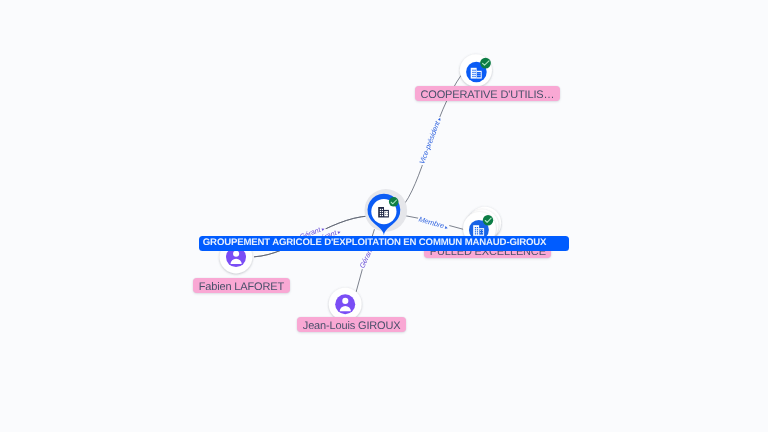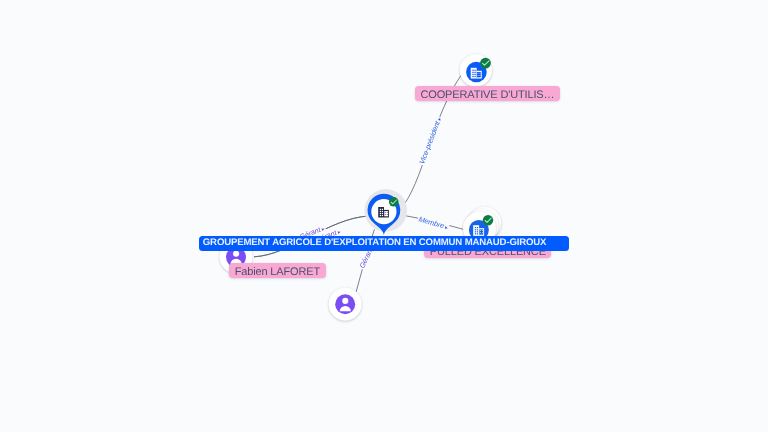--- a/index.html
+++ b/index.html
@@ -136,15 +136,16 @@
   </div>
   <div class="edgelabel" style="left:315.4px;top:240.2px;color:#6a4fd8;transform:rotate(-21.5deg);">
     <span>Gérant</span><span class="arrow">▸</span>
   </div>
   <div class="edgelabel" style="left:360.6px;top:268.3px;color:#6a4fd8;transform:rotate(-64deg);">
     <span>Gérant</span><span class="arrow">▸</span>
   </div>
 
   <div class="nodelabel" style="left:415px;top:85.8px;">COOPERATIVE D'UTILIS…</div>
   <div class="nodelabel" style="left:424.3px;top:243.2px;">PULLED EXCELLENCE</div>
-  <div class="nodelabel" style="left:193.2px;top:263px;margin-left:36px;">Fabien LAFORET</div>
+  <div class="nodelabel" style="left:193.2px;top:278px;">Fabien LAFORET</div>
+  <div class="nodelabel" style="left:297.3px;top:317.0px;">Jean-Louis GIROUX</div>
   <div class="selbar" style="left:198.8px;top:236.2px;font-weight:bold;">GROUPEMENT AGRICOLE D'EXPLOITATION EN COMMUN MANAUD-GIROUX</div>
 </div>
 
 </body></html>

